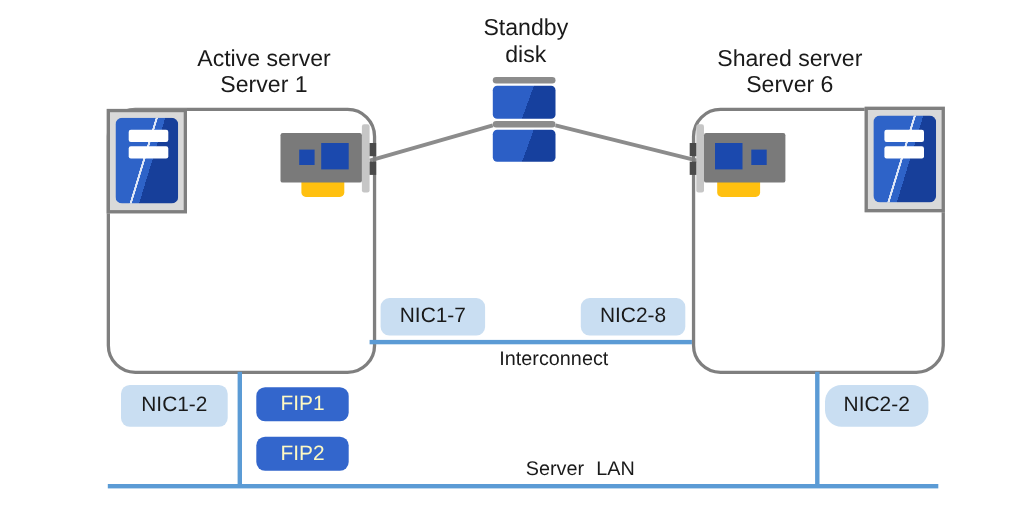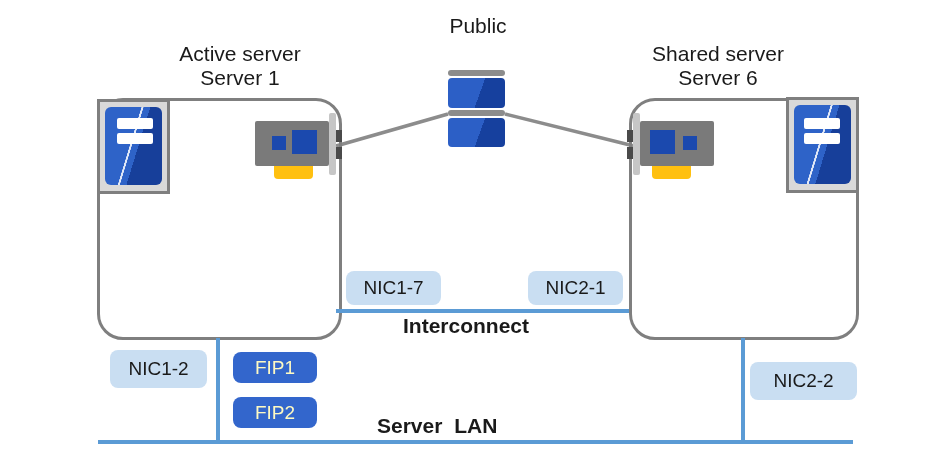--- a/index.html
+++ b/index.html
@@ -37,21 +37,21 @@
   .chip{
     background:#c9def2;border-radius:8px;font-size:19px;color:#1a1a1a;
     display:flex;align-items:center;justify-content:center;white-space:nowrap;
   }
   .fip{
     background:#3366cc;border-radius:8px;font-size:19px;color:#fef9c3;
     display:flex;align-items:center;justify-content:center;white-space:nowrap;
   }
   
   .lan-line{background:#5b9bd5;}
-  .lan-label{font-size:21px;line-height:24px;text-align:left;white-space:nowrap;font-weight:bold;}
+  .lan-label{font-size:18px;line-height:24px;text-align:right;white-space:nowrap;}
   svg{position:absolute;left:0;top:0;}
 </style>
 </head>
 <body>
 
 <div id="canvas">
 
   <svg width="941" height="465">
     <line x1="336" y1="146" x2="448" y2="114" stroke="#8c8c8c" stroke-width="3.5"></line>
     <line x1="505" y1="114" x2="634" y2="146" stroke="#8c8c8c" stroke-width="3.5"></line>
@@ -63,21 +63,22 @@
 
   <div class="abs title" style="left:140px;top:42px;width:200px;">
     <div>Active server</div>
     <div>Server 1</div>
   </div>
   <div class="abs title" style="left:618px;top:42px;width:200px;">
     <div>Shared server</div>
     <div>Server 6</div>
   </div>
   <div class="abs title" style="left:402px;top:14px;width:152px;">
-    <div>Public</div>
+    <div>Standby</div>
+    <div>disk</div>
   </div>
 
   <div>
     <div class="abs disk-bar" style="left:448px;top:70px;width:57px;height:6px;"></div>
     <div class="abs disk-platter" style="left:448px;top:78px;width:57px;height:30px;"></div>
     <div class="abs disk-bar" style="left:448px;top:110px;width:57px;height:6px;"></div>
     <div class="abs disk-platter" style="left:448px;top:118px;width:57px;height:29px;"></div>
   </div>
 
   <div>
@@ -118,20 +119,20 @@
   <div class="abs lan-label" style="left:403px;top:314px;width:150px;">
     <div>Interconnect</div>
   </div>
 
   <div class="abs lan-line" style="left:216px;top:338px;width:4px;height:104px;"></div>
   <div class="abs lan-line" style="left:741px;top:338px;width:4px;height:104px;"></div>
   <div class="abs lan-line" style="left:98px;top:440px;width:755px;height:4px;"></div>
   <div class="abs lan-label" style="left:377px;top:414px;width:200px;word-spacing:6px;">Server LAN</div>
 
   <div class="abs chip" style="left:346px;top:271px;width:95px;height:34px;">NIC1-7</div>
-  <div class="abs chip" style="left:528px;top:271px;width:95px;height:34px;">NIC2-1</div>
+  <div class="abs chip" style="left:528px;top:271px;width:95px;height:34px;">NIC2-8</div>
   <div class="abs chip" style="left:110px;top:350px;width:97px;height:38px;">NIC1-2</div>
-  <div class="abs chip" style="left:750px;top:362px;width:107px;height:38px;">NIC2-2</div>
+  <div class="abs chip" style="left:750px;top:350px;width:94px;height:38px;border-radius:15px;">NIC2-2</div>
 
   <div class="abs fip" style="left:233px;top:352px;width:84px;height:31px;">FIP1</div>
   <div class="abs fip" style="left:233px;top:397px;width:84px;height:31px;">FIP2</div>
 
 </div>
 
 </body></html>

